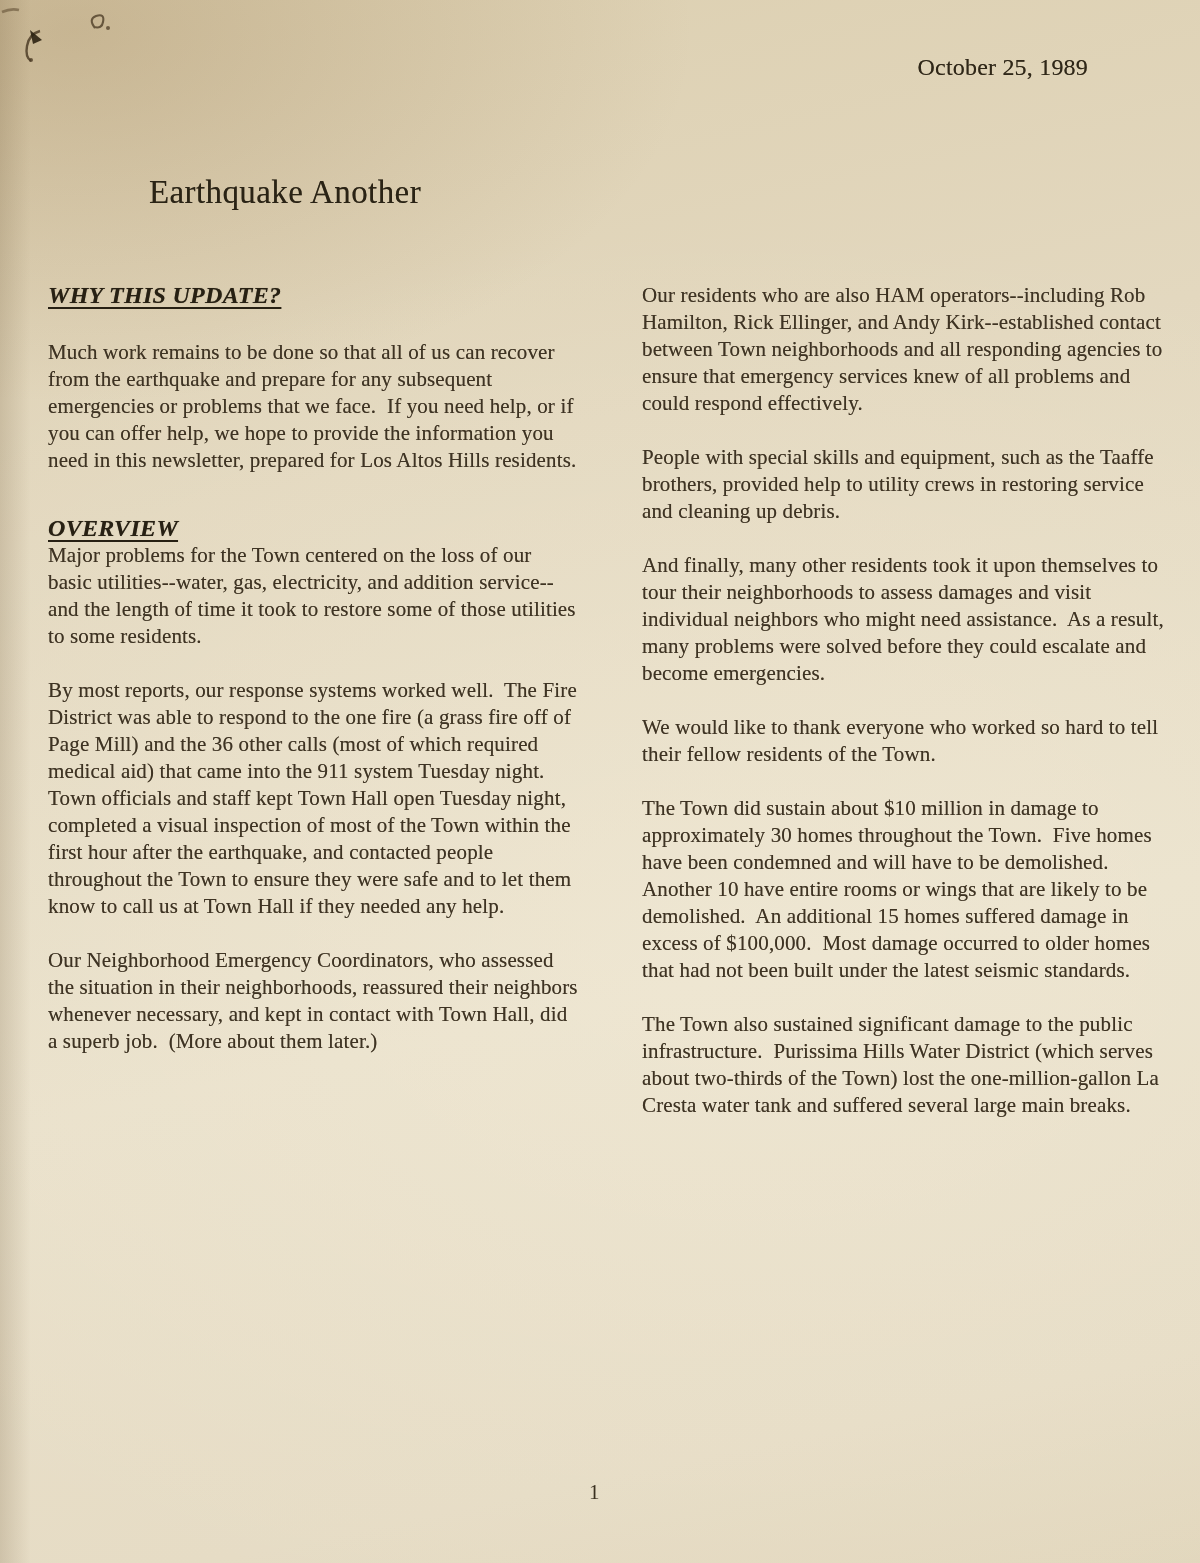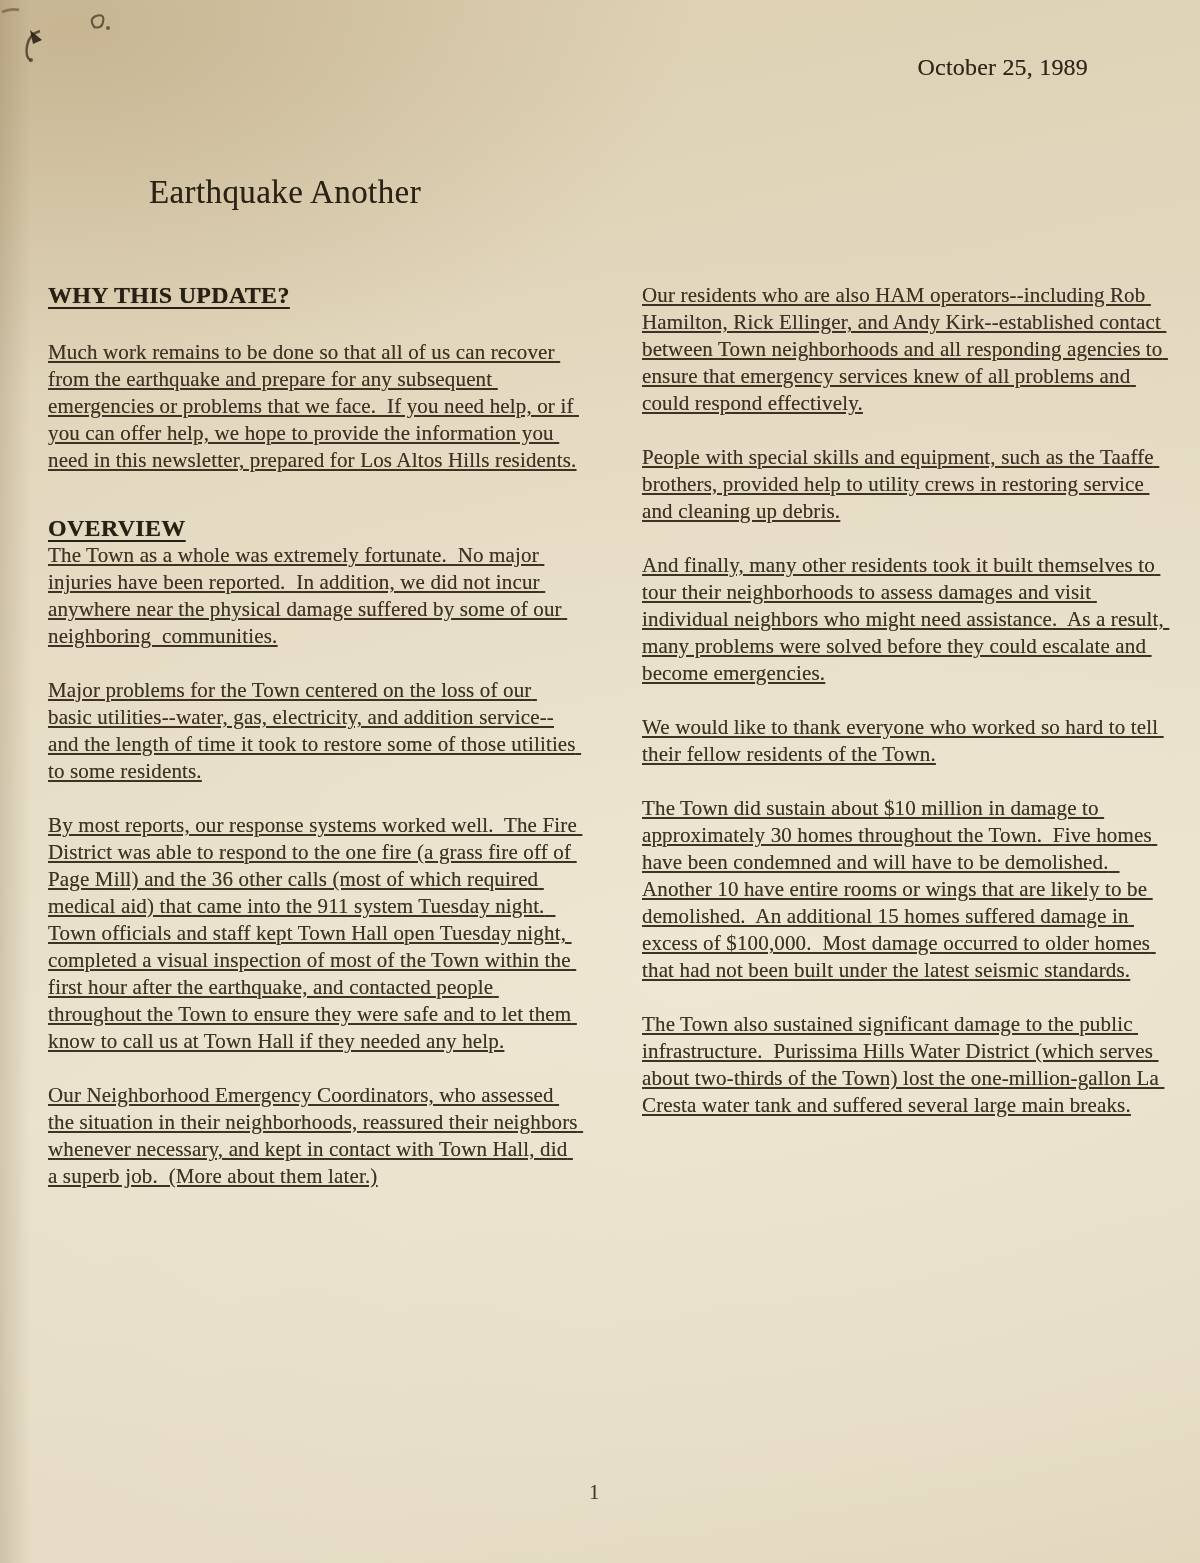--- a/index.html
+++ b/index.html
@@ -57,32 +57,32 @@
     gap: 64px;
   }
   .col { width: 530px; }
   .col p {
     margin: 0 0 27px 0;
     font-size: 21px;
     line-height: 27px;
     letter-spacing: 0.15px;
     white-space: pre-wrap;
     text-shadow: 0 0 0.55px rgba(62,51,35,0.55);
-    text-decoration: underline;
   }
   .heading {
     margin: 0;
     font-size: 24px;
     font-weight: 700;
     letter-spacing: 0.3px;
     color: #272013;
     text-decoration: underline;
     text-decoration-thickness: 2px;
     text-underline-offset: 4px;
     text-shadow: 0 0 0.7px rgba(39,32,19,0.6);
+    font-style: italic;
   }
   .heading.gap-after { margin-bottom: 30px; }
   .heading.tight { margin-top: 41px; }
   .page-number {
     position: absolute;
     left: 589px;
     top: 1480px;
     font-size: 21px;
     color: #3a3020;
   }
@@ -106,30 +106,29 @@
 
   <h2 class="subtitle">Earthquake Another</h2>
 
   <div class="columns">
 
     <div class="col">
       <h3 class="heading gap-after">WHY THIS UPDATE?</h3>
       <p>Much work remains to be done so that all of us can recover from the earthquake and prepare for any subsequent emergencies or problems that we face.  If you need help, or if you can offer help, we hope to provide the information you need in this newsletter, prepared for Los Altos Hills residents.</p>
 
       <h3 class="heading tight">OVERVIEW</h3>
-      <p>The Town as a whole was extremely fortunate.  No major injuries have been reported.  In addition, we did not incur anywhere near the physical damage suffered by some of our neighboring  communities.</p>
       <p>Major problems for the Town centered on the loss of our basic utilities--water, gas, electricity, and addition service--and the length of time it took to restore some of those utilities to some residents.</p>
       <p>By most reports, our response systems worked well.  The Fire District was able to respond to the one fire (a grass fire off of Page Mill) and the 36 other calls (most of which required medical aid) that came into the 911 system Tuesday night.  Town officials and staff kept Town Hall open Tuesday night, completed a visual inspection of most of the Town within the first hour after the earthquake, and contacted people throughout the Town to ensure they were safe and to let them know to call us at Town Hall if they needed any help.</p>
       <p>Our Neighborhood Emergency Coordinators, who assessed the situation in their neighborhoods, reassured their neighbors whenever necessary, and kept in contact with Town Hall, did a superb job.  (More about them later.)</p>
     </div>
 
     <div class="col">
       <p>Our residents who are also HAM operators--including Rob Hamilton, Rick Ellinger, and Andy Kirk--established contact between Town neighborhoods and all responding agencies to ensure that emergency services knew of all problems and could respond effectively.</p>
       <p>People with special skills and equipment, such as the Taaffe brothers, provided help to utility crews in restoring service and cleaning up debris.</p>
-      <p>And finally, many other residents took it built themselves to tour their neighborhoods to assess damages and visit individual neighbors who might need assistance.  As a result, many problems were solved before they could escalate and become emergencies.</p>
+      <p>And finally, many other residents took it upon themselves to tour their neighborhoods to assess damages and visit individual neighbors who might need assistance.  As a result, many problems were solved before they could escalate and become emergencies.</p>
       <p>We would like to thank everyone who worked so hard to tell their fellow residents of the Town.</p>
       <p>The Town did sustain about $10 million in damage to approximately 30 homes throughout the Town.  Five homes have been condemned and will have to be demolished.  Another 10 have entire rooms or wings that are likely to be demolished.  An additional 15 homes suffered damage in excess of $100,000.  Most damage occurred to older homes that had not been built under the latest seismic standards.</p>
       <p>The Town also sustained significant damage to the public infrastructure.  Purissima Hills Water District (which serves about two-thirds of the Town) lost the one-million-gallon La Cresta water tank and suffered several large main breaks.</p>
     </div>
 
   </div>
 
   <div class="page-number">1</div>
 
 </div>

